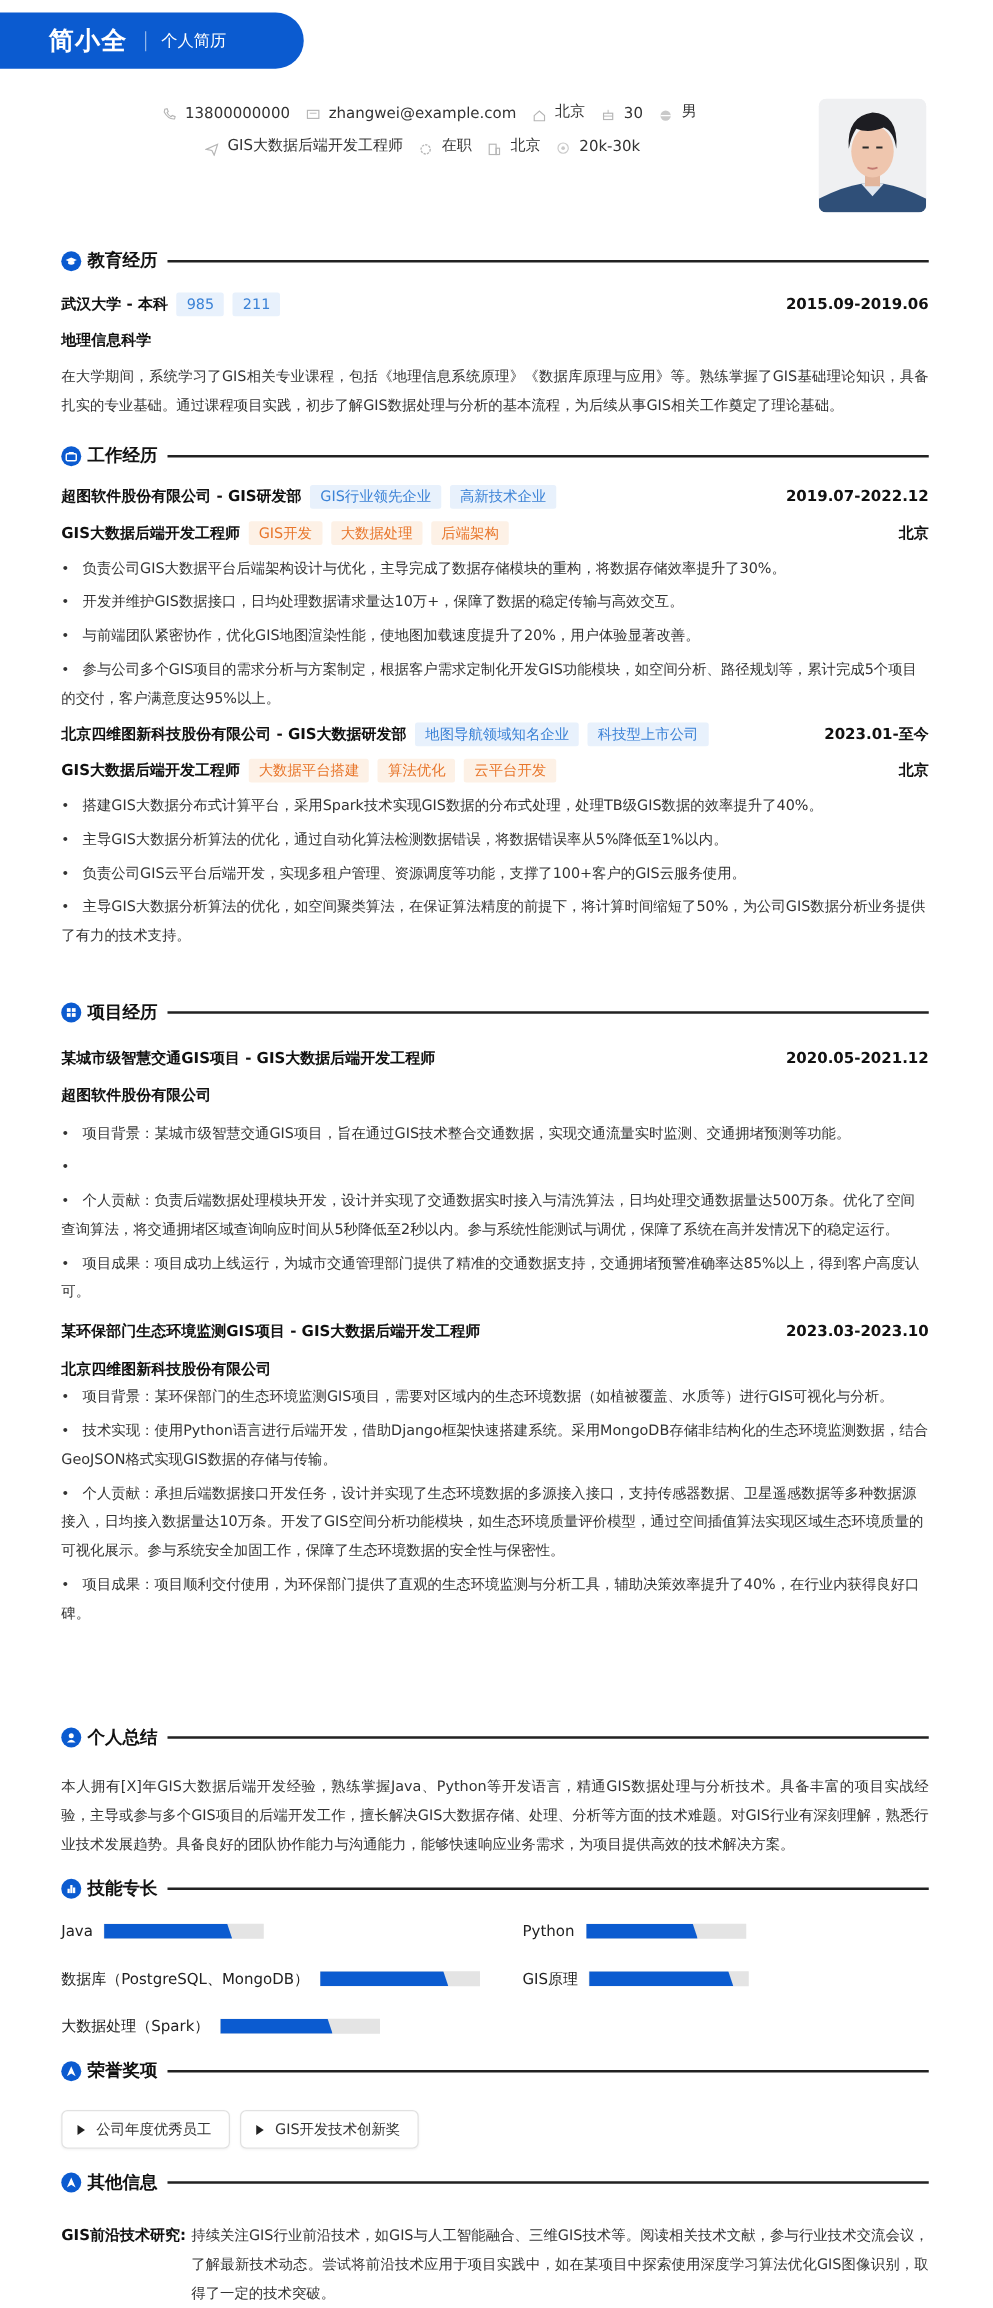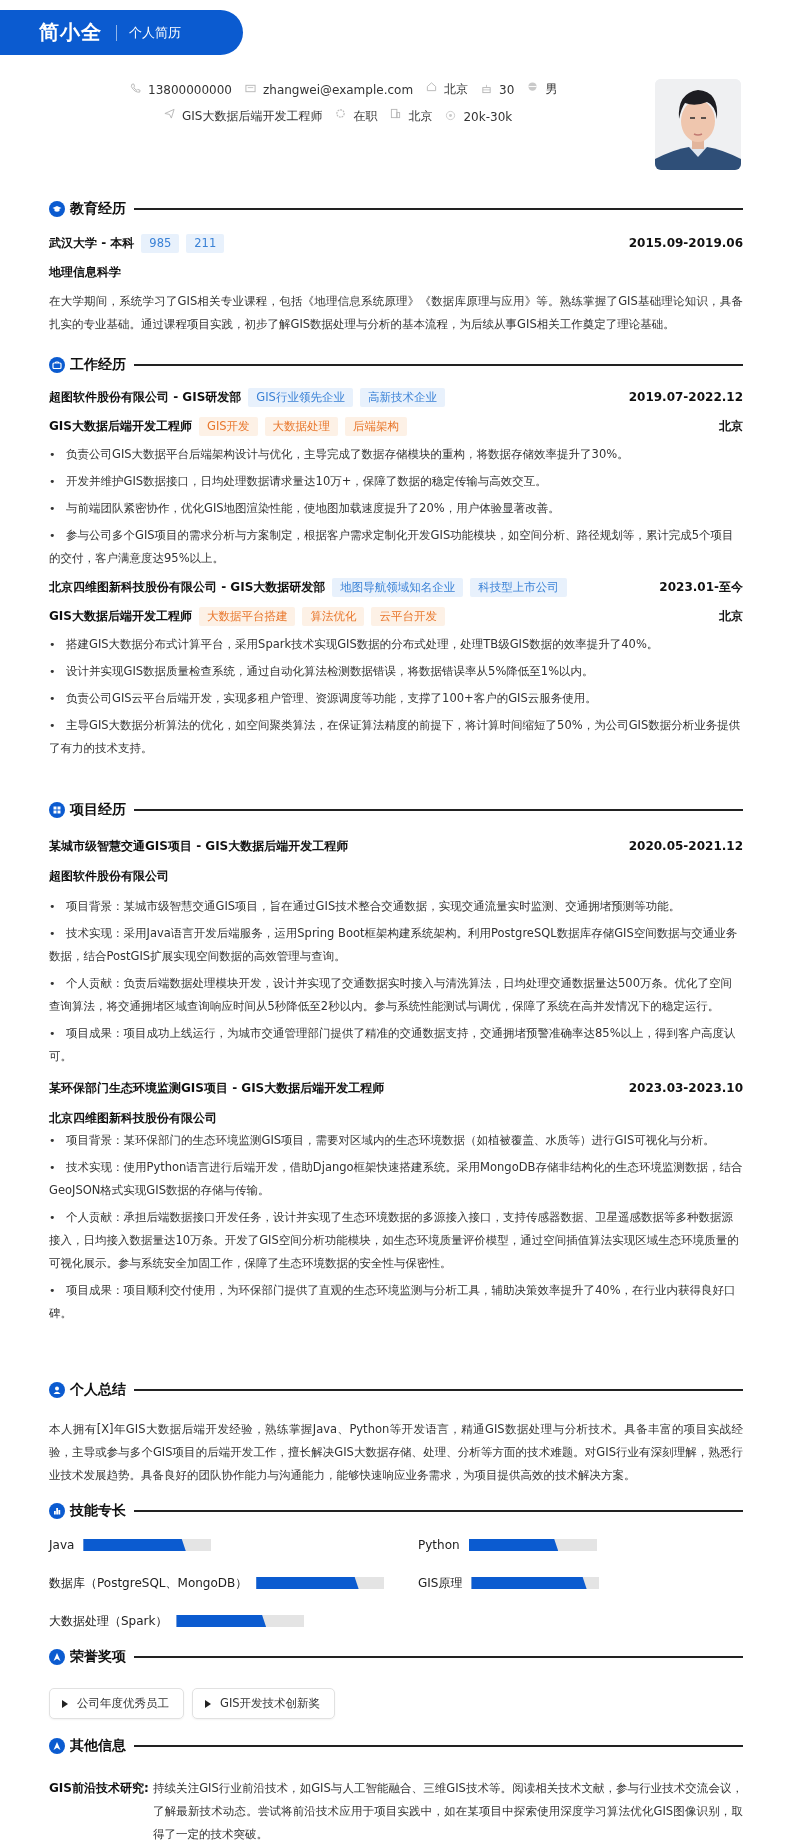--- a/index.html
+++ b/index.html
@@ -24,21 +24,21 @@
   .title-sep { width: 1px; height: 16px; background: rgba(255,255,255,0.55); margin: 0 12px 0 14px; }
   .title-sub { font-size: 13px; }
 
   
   .info-row {
     position: absolute; display: flex; align-items: center; gap: 0;
     font-size: 12px; color: #333; white-space: nowrap;
   }
   .info-row.r1 { top: 81px; left: 130px; }
   .info-row.r2 { top: 108px; left: 164px; }
-  .info-item { display: flex; align-items: flex-start; margin-right: 13px; }
+  .info-item { display: flex; align-items: flex-end; margin-right: 13px; }
   .info-icon { width: 11px; height: 11px; margin-right: 7px; display: inline-block; }
   .info-icon svg { width: 11px; height: 11px; display: block; }
 
   .photo {
     position: absolute; left: 655px; top: 79px; width: 86px; height: 91px;
     border-radius: 6px; overflow: hidden; background: #eef0f3;
   }
   .photo svg { width: 100%; height: 100%; display: block; }
 
   
@@ -278,21 +278,21 @@
         <div class="row-left">
           <span class="strong">GIS大数据后端开发工程师</span>
           <span class="tag orange">大数据平台搭建</span>
           <span class="tag orange">算法优化</span>
           <span class="tag orange">云平台开发</span>
         </div>
         <span class="date">北京</span>
       </div>
       <ul class="bullets" style="margin-top:7px;">
         <li><span class="dot"></span><span>搭建GIS大数据分布式计算平台，采用Spark技术实现GIS数据的分布式处理，处理TB级GIS数据的效率提升了40%。</span></li>
-        <li><span class="dot"></span><span>设计并实现GIS数据质量检查系统，通过自动化算法检测数据错误，将数据错误率从5%降低至1%以内。</span></li>
+        <li><span class="dot"></span><span>主导GIS大数据分析算法的优化，通过自动化算法检测数据错误，将数据错误率从5%降低至1%以内。</span></li>
         <li><span class="dot"></span><span>负责公司GIS云平台后端开发，实现多租户管理、资源调度等功能，支撑了100+客户的GIS云服务使用。</span></li>
         <li><span class="dot"></span><span>主导GIS大数据分析算法的优化，如空间聚类算法，在保证算法精度的前提下，将计算时间缩短了50%，为公司GIS数据分析业务提供了有力的技术支持。</span></li>
       </ul>
     </div>
   </div>
 
   <div class="section" style="top:799px;">
     <div class="sec-head">
       <span class="sec-icon">
           <svg viewBox="0 0 10 10">
@@ -309,21 +309,21 @@
     <div>
       <div class="row" style="margin-top:15px;">
         <span class="strong">某城市级智慧交通GIS项目 - GIS大数据后端开发工程师</span>
         <span class="date">2020.05-2021.12</span>
       </div>
       <div class="row" style="margin-top:10px;">
         <span class="strong">超图软件股份有限公司</span>
       </div>
       <ul class="bullets" style="margin-top:9px;">
         <li><span class="dot"></span><span>项目背景：某城市级智慧交通GIS项目，旨在通过GIS技术整合交通数据，实现交通流量实时监测、交通拥堵预测等功能。</span></li>
-        <li><span class="dot"></span><span>技术实现：采用Java语言开发后端服务，运用Spring Boot框架构建系统架构。利用PostgreSQL数据库存储GIS空间数据与交通业务数据，结合PostGIS扩展实现空间数据的高效管理与查询。</span></li>
+        <li><span class="dot"></span></li>
         <li><span class="dot"></span><span>个人贡献：负责后端数据处理模块开发，设计并实现了交通数据实时接入与清洗算法，日均处理交通数据量达500万条。优化了空间查询算法，将交通拥堵区域查询响应时间从5秒降低至2秒以内。参与系统性能测试与调优，保障了系统在高并发情况下的稳定运行。</span></li>
         <li><span class="dot"></span><span>项目成果：项目成功上线运行，为城市交通管理部门提供了精准的交通数据支持，交通拥堵预警准确率达85%以上，得到客户高度认可。</span></li>
       </ul>
     </div>
 
     <div>
       <div class="row" style="margin-top:10px;">
         <span class="strong">某环保部门生态环境监测GIS项目 - GIS大数据后端开发工程师</span>
         <span class="date">2023.03-2023.10</span>
       </div>

